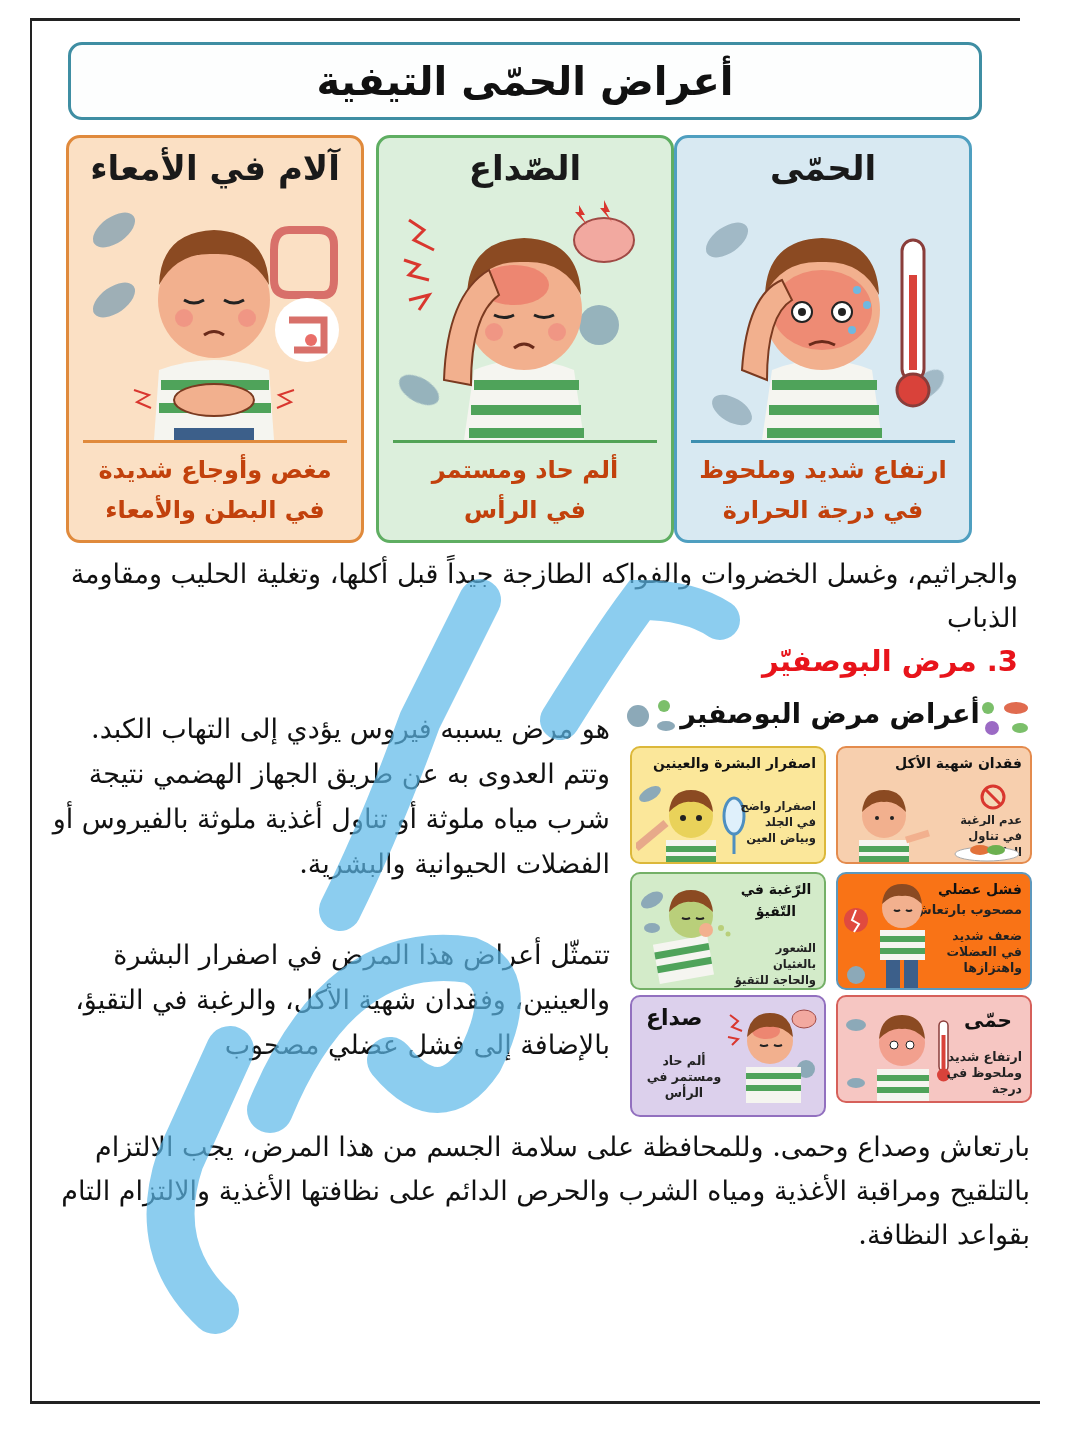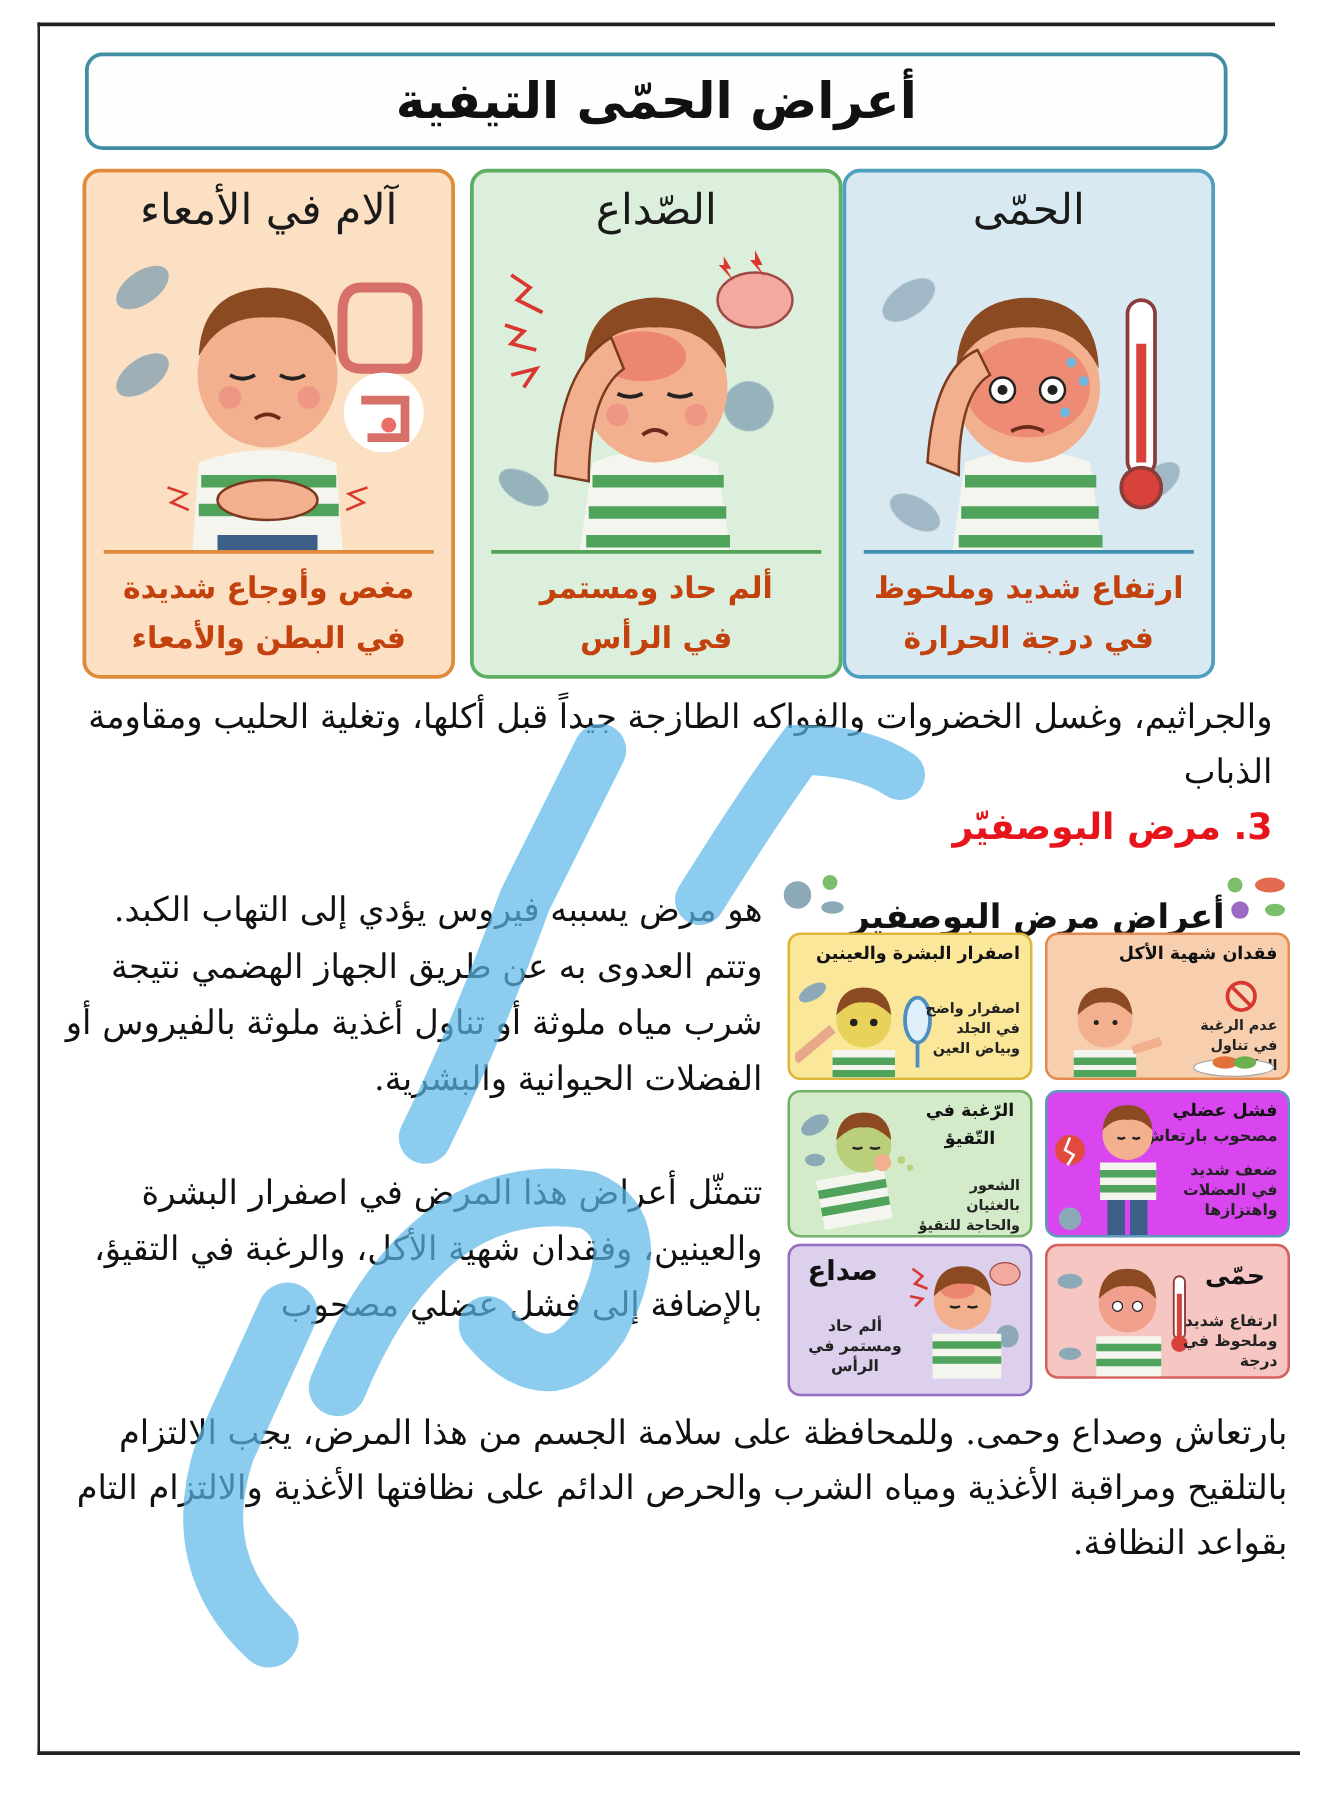--- a/index.html
+++ b/index.html
@@ -26,21 +26,21 @@
     .symptom-card {
       position: absolute; top: 0; width: 298px; height: 408px;
       border-radius: 14px; border: 3px solid; overflow: hidden;
     }
     .card-fever { right: 12px; background: #d8e9f2; border-color: #4f9fc0; }
     .card-headache { right: 310px; background: #dcefdc; border-color: #5fae62; }
     .card-pain { right: 620px; background: #fbe0c4; border-color: #e08a3c; }
 
     .card-title {
       position: absolute; top: 10px; left: 0; right: 0; text-align: center;
-      font-size: 34px; font-weight: normal; color: #1a1a1a;
+      font-size: 34px; font-weight: bold; color: #1a1a1a;
     }
     .card-illustration { position: absolute; top: 62px; left: 12px; right: 12px; height: 240px; }
     .card-divider { position: absolute; top: 302px; left: 14px; right: 14px; height: 3px; }
     .card-fever .card-divider { background: #3d8fb0; }
     .card-headache .card-divider { background: #52a356; }
     .card-pain .card-divider { background: #e08a3c; }
     .card-desc {
       position: absolute; top: 312px; left: 6px; right: 6px; text-align: center;
       font-size: 24px; font-weight: bold; line-height: 40px; color: #c2410c;
     }
@@ -55,32 +55,32 @@
       position: absolute; right: 50px; top: 644px; font-size: 29px; font-weight: bold; color: #e8141b;
     }
     .para-definition { top: 690px; width: 560px; right: 458px; line-height: 45px; margin-top: 16px; }
     .para-symptoms { top: 932px; width: 575px; right: 458px; line-height: 45px; }
     .para-prevention { top: 1125px; width: 980px; right: 38px; line-height: 44px; }
 
     
     .hep-panel { position: absolute; left: 620px; top: 690px; width: 420px; height: 420px; }
     .hep-title {
       position: absolute; top: 8px; left: 0; right: 0; text-align: center;
-      font-size: 27px; font-weight: bold; color: #111; margin-top: 20px;
+      font-size: 27px; font-weight: bold; color: #111;
     }
     .hep-card {
       position: absolute; width: 196px; border-radius: 10px; border: 2px solid; overflow: hidden;
     }
     .hep-card .hc-title { position: absolute; top: 4px; right: 8px; font-size: 14px; font-weight: bold; color: #111; text-align: right; line-height: 22px; }
     .hep-card .hc-desc { position: absolute; right: 8px; font-size: 11.5px; font-weight: bold; color: #222; text-align: right; line-height: 16px; }
     .hep-card .hc-art { position: absolute; }
 
     .hc-appetite { right: 8px; top: 56px; height: 118px; background: #f7cfae; border-color: #e48b4d; }
     .hc-jaundice { right: 214px; top: 56px; height: 118px; background: #fbe79a; border-color: #dcb83a; }
-    .hc-muscle { right: 8px; top: 182px; height: 118px; background: #d946ef; border-color: #5d98bd; }
+    .hc-muscle { right: 8px; top: 182px; height: 118px; background: #f97316; border-color: #5d98bd; }
     .hc-nausea { right: 214px; top: 182px; height: 118px; background: #d3ebc9; border-color: #74b067; }
     .hc-fever { right: 8px; top: 305px; height: 108px; background: #f6c6c2; border-color: #d6605a; }
     .hc-headache { right: 214px; top: 305px; height: 122px; background: #dcd0ec; border-color: #9270bf; }
 
     
     .watermark { position: absolute; left: 0; top: 0; width: 1068px; height: 1448px; pointer-events: none; }
   </style>
 </head>
 <body>
 

